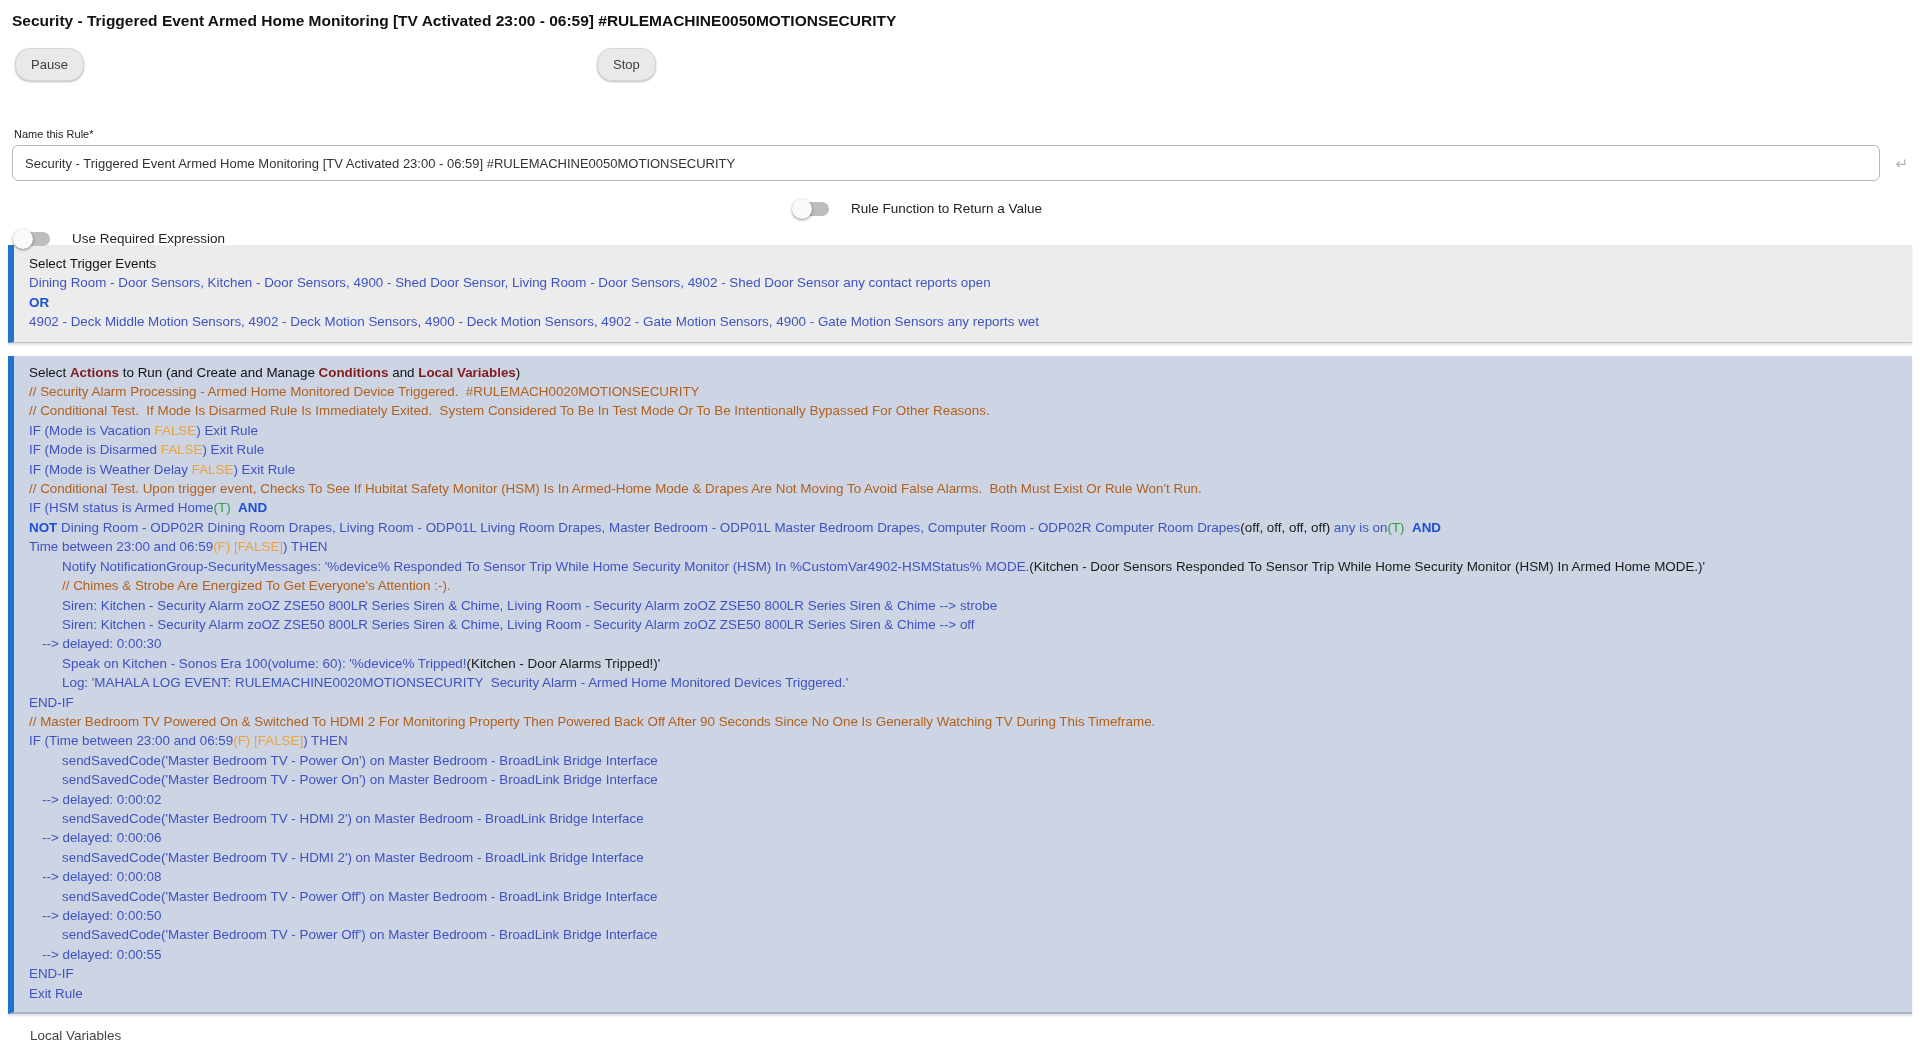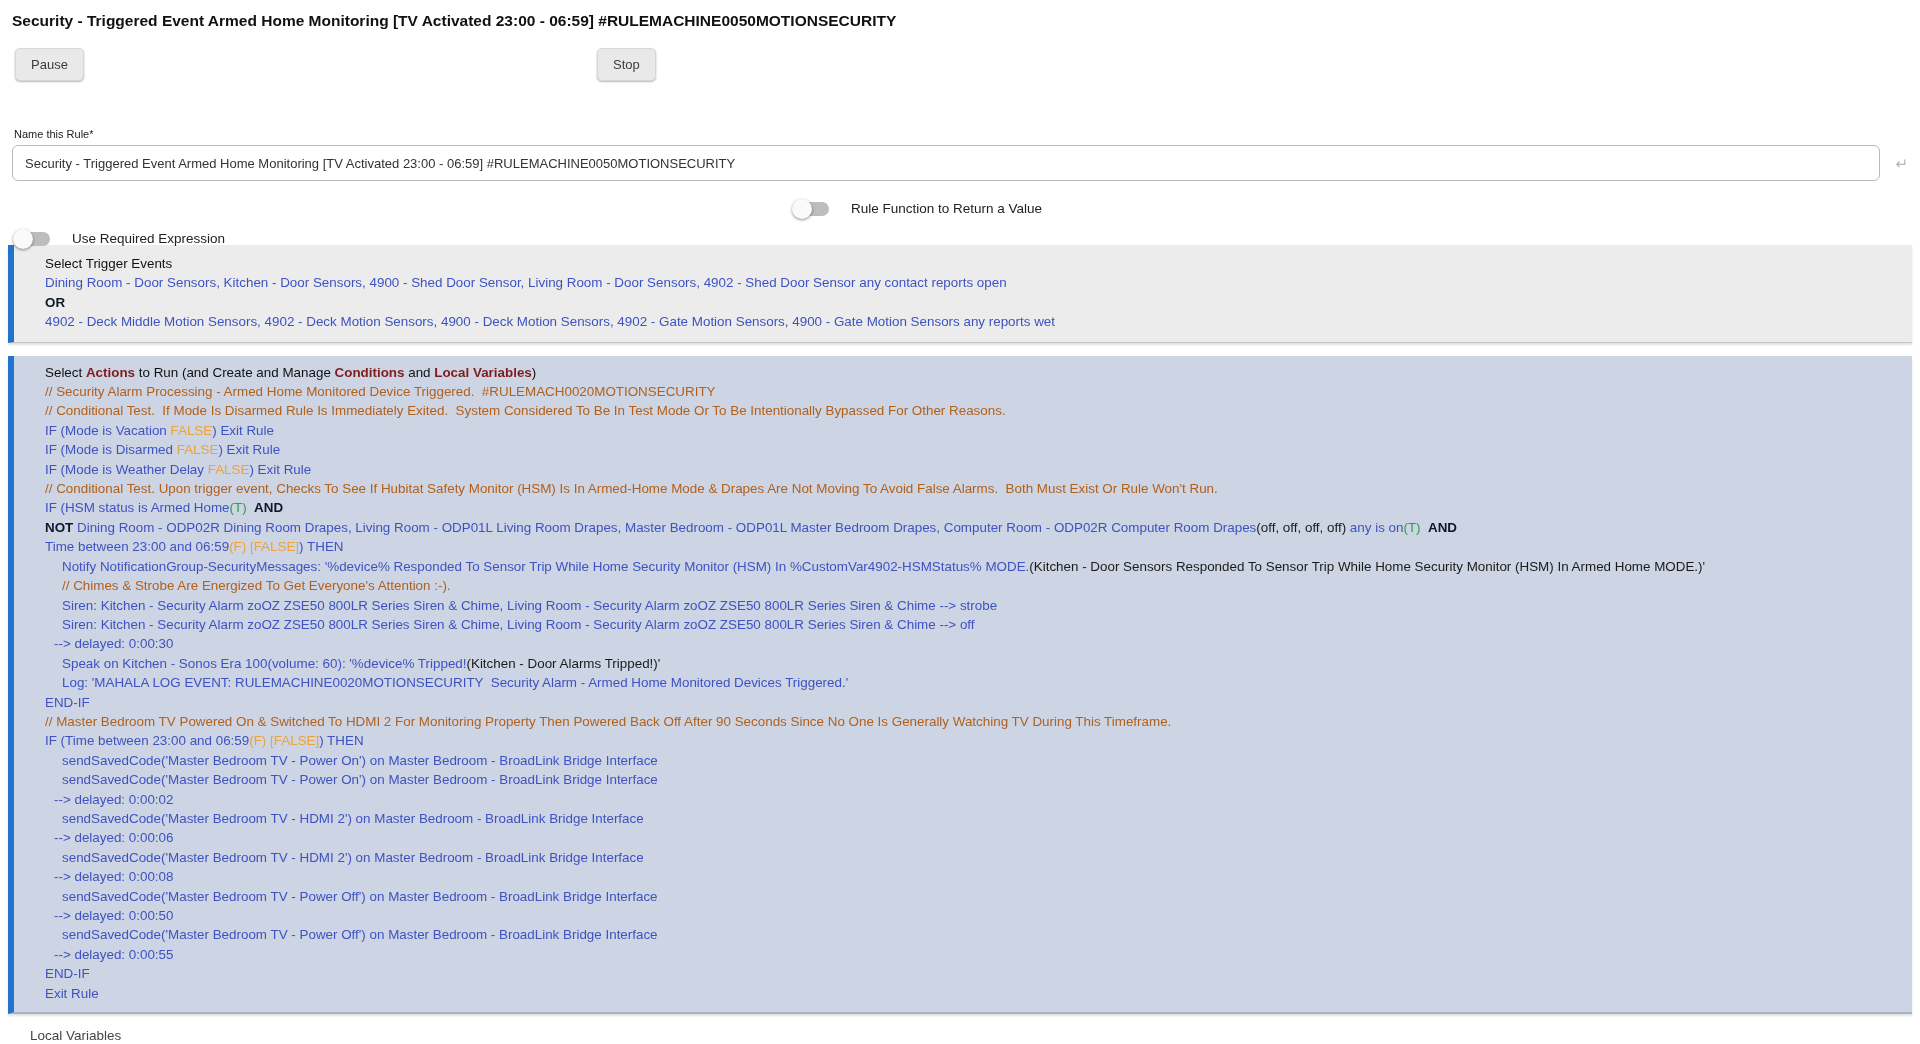--- a/index.html
+++ b/index.html
@@ -3,21 +3,21 @@
 <meta charset="utf-8">
 <style>
   * { margin: 0; padding: 0; box-sizing: border-box; }
   html, body { width: 1920px; height: 1044px; overflow: hidden; background: #ffffff;
     font-family: "Liberation Sans", sans-serif; }
 
   .page-title { padding: 12px 14px 0 12px; font-size: 15.5px; font-weight: 700; color: #111; }
 
   .btn-row { position: relative; height: 38px; margin-top: 18px; }
   .btn { position: absolute; top: 0; background: #e9e9e9; border: 1px solid #d6d6d6;
-    border-radius: 5px; padding: 8px 15px; font-size: 13px; color: #3d3d3d;
+    border-radius: 15px; padding: 8px 15px; font-size: 13px; color: #3d3d3d;
     font-family: "Liberation Sans", sans-serif; cursor: pointer;
     box-shadow: 0 1px 2px rgba(0,0,0,0.28); }
   .btn-pause { left: 15px; }
   .btn-stop { left: 597px; }
 
   .name-label { margin: 42px 0 5px 14px; font-size: 11px; color: #222; }
   .name-row { position: relative; margin: 0 12px; height: 36px; }
   .name-input { width: calc(100% - 28px); height: 36px; border: 1px solid #b9b9b9;
     border-radius: 6px; padding: 0 12px; font-size: 13px; color: #333;
     font-family: "Liberation Sans", sans-serif; background: #fff; }
@@ -33,28 +33,28 @@
     background: #fafafa; border-radius: 50%; box-shadow: 0 1px 3px rgba(0,0,0,0.45); }
   .toggle-label { font-size: 13.5px; color: #222; }
 
   .rule-box { margin: 16px 8px 0 8px; border-left: 6px solid #2173cc; overflow: hidden; }
   .trigger-box { background: #ececec; padding: 9px 0 10px 0; border-bottom: 1px solid #c4c4c4;
     box-shadow: 0 2px 2px rgba(0,0,0,0.12); }
   .actions-box { margin-top: 13px; background: #cdd4e4; padding: 7px 0 9px 0;
     border-bottom: 2px solid #a9b1c6; box-shadow: 0 2px 2px rgba(0,0,0,0.12); }
 
   .rule-line { font-size: 13.4px; line-height: 19.4px; white-space: pre; }
-  .ind-0 { padding-left: 15px; margin-left: 16px; }
-  .ind-1 { padding-left: 40px; }
+  .ind-0 { padding-left: 15px; }
+  .ind-1 { padding-left: 28px; }
   .ind-2 { padding-left: 48px; }
 
   .seg-hdr  { color: #111; }
   .seg-hdrb { color: #7f1d1d; font-weight: 700; }
   .seg-blue { color: #3e53c1; }
-  .seg-navy { color: #0f172a; font-weight: 700; }
+  .seg-navy { color: #1d4ed8; font-weight: 700; }
   .seg-comment { color: #b2611c; }
   .seg-orange { color: #eaa43b; }
   .seg-green { color: #2f9e44; }
   .seg-black { color: #1b1b1b; }
 
   .footer-clipped { margin: 14px 0 0 30px; font-size: 13.5px; color: #444; }
 </style>
 </head>
 <body>
 

